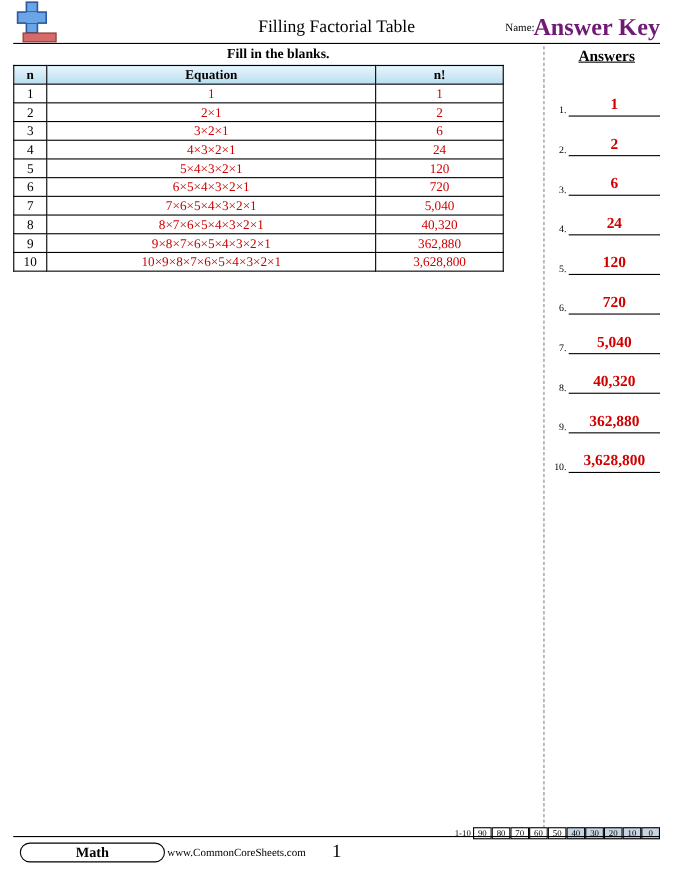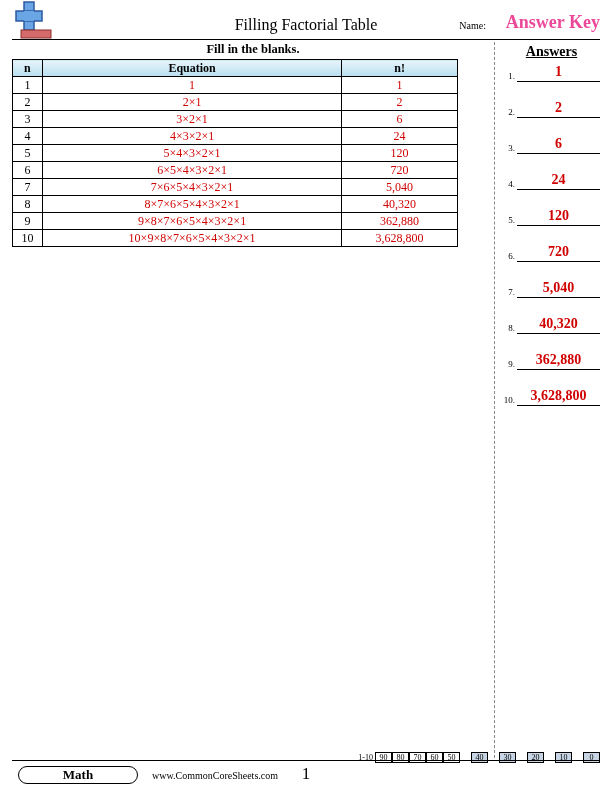--- a/index.html
+++ b/index.html
@@ -38,23 +38,23 @@
   .name-label {
     position: absolute;
     right: 126px;
     top: 20px;
     font-size: 10px;
   }
   .answer-key {
     position: absolute;
     right: 12px;
     top: 12px;
-    font-size: 18px;
-    font-weight: bold;
-    color: #ec4899;
+    font-size: 22px;
+    font-weight: bold;
+    color: #701a75;
     font-family: "Times New Roman", serif;
   }
   .header-rule {
     position: absolute;
     left: 12px;
     right: 12px;
     top: 39px;
     height: 1px;
     background: #000;
   }
@@ -108,21 +108,21 @@
   table.fact td.n { font-weight: normal; }
   table.fact td.eq { color: #d00000; }
   table.fact td.nf { color: #d00000; }
 
   
   .answers-heading {
     text-align: center;
     font-weight: bold;
     text-decoration: underline;
     font-size: 14px;
-    margin-bottom: 0;
+    margin-bottom: 24px;
     font-family: "Times New Roman", serif;
   }
   .answer-row {
     display: flex;
     align-items: flex-end;
     margin-bottom: 14px;
     height: 22px;
   }
   .answer-num {
     font-size: 9px;
@@ -153,21 +153,21 @@
   .footer-rule {
     position: absolute;
     left: 0; right: 0; top: 0;
     height: 1px;
     background: #000;
   }
   .subject-pill {
     position: absolute;
     left: 6px;
     top: 6px;
-    width: 120px;
+    width: 132px;
     height: 18px;
     border: 1.5px solid #000;
     border-radius: 12px;
     text-align: center;
     font-weight: bold;
     font-family: "Times New Roman", serif;
     font-size: 13px;
     line-height: 16px;
   }
   .site-url {
@@ -198,21 +198,21 @@
   }
   .score-cell {
     width: 17px;
     height: 11px;
     border: 0.5px solid #000;
     text-align: center;
     line-height: 10px;
     font-size: 8px;
     background: #fff;
   }
-  .score-cell.shade { background: #c7d4e3; margin-left: 11px; }
+  .score-cell.shade { background: #c7d4e3; }
 </style>
 </head>
 <body>
 
 <div class="page">
 
   <div class="header">
     <div class="logo">
       <svg viewBox="0 0 46 40" width="46" height="40">
         <rect x="14" y="2" width="10" height="28" fill="#6aa6e6" stroke="#2d5aa0" stroke-width="1.5"></rect>

